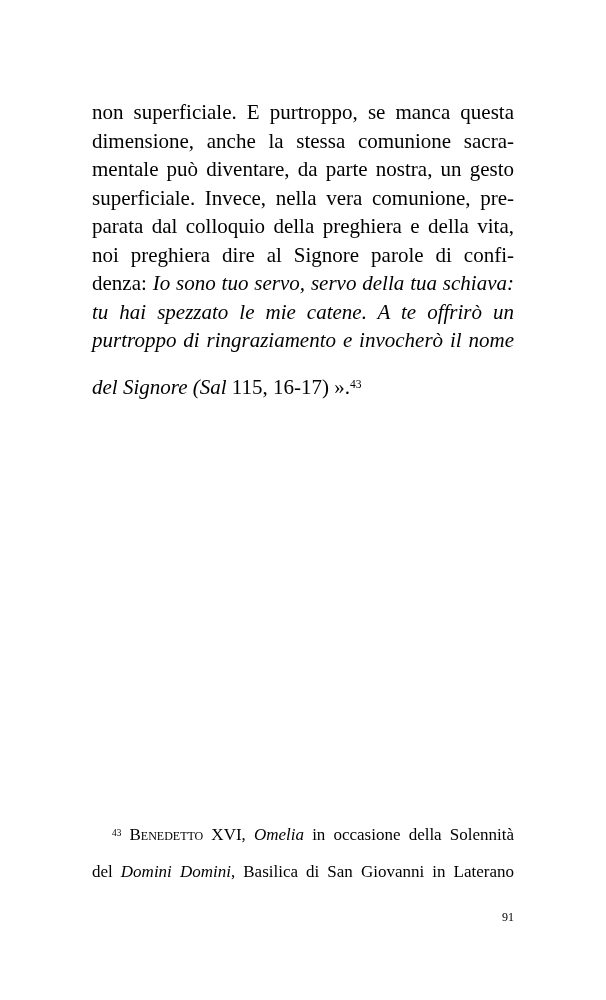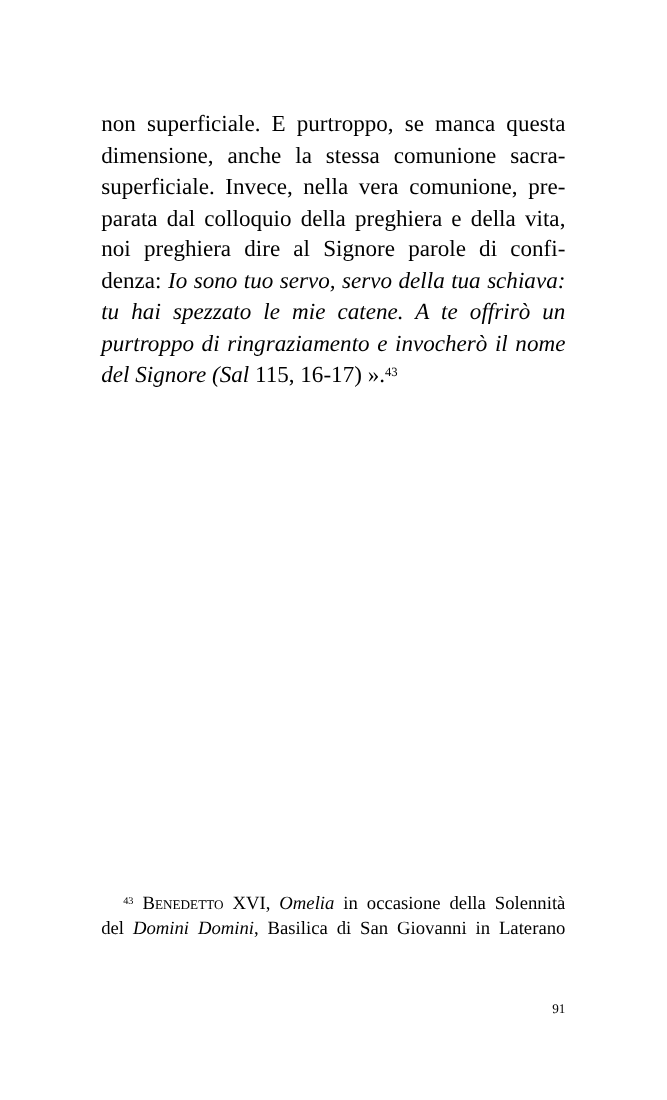--- a/index.html
+++ b/index.html
@@ -25,20 +25,21 @@
     font-size: 21px;
     line-height: 28.5px;
   }
   .line {
     height: 28.5px;
     text-align: justify;
     text-align-last: justify;
   }
   .line.last {
     text-align-last: left;
+    margin-top: 18px;
   }
   .seg.roman { font-style: normal; }
   .seg.italic { font-style: italic; }
   .seg.sc { font-variant: small-caps; }
   .seg.sup {
     font-size: 0.55em;
     position: relative;
     top: -0.45em;
     font-style: normal;
   }
@@ -47,20 +48,21 @@
     left: 92px;
     top: 809px;
     width: 422px;
     font-size: 17px;
     line-height: 23px;
   }
   .fn-line {
     height: 23px;
     text-align: justify;
     text-align-last: justify;
+    margin-top: 14px;
   }
   .fn-line.indent {
     padding-left: 20px;
   }
   .fn-line.last {
     text-align-last: left;
   }
   .folio {
     position: absolute;
     left: 92px;
@@ -72,20 +74,21 @@
   }
 </style>
 </head>
 <body>
 
 <div class="page">
 
   <div class="body-text">
     <div class="line"><span class="seg roman">non superficiale. E purtroppo, se manca questa</span></div>
     <div class="line"><span class="seg roman">dimensione, anche la stessa comunione sacra-</span></div>
+    <div class="line"><span class="seg roman">mentale può diventare, da parte nostra, un gesto</span></div>
     <div class="line"><span class="seg roman">superficiale. Invece, nella vera comunione, pre-</span></div>
     <div class="line"><span class="seg roman">parata dal colloquio della preghiera e della vita,</span></div>
     <div class="line"><span class="seg roman">noi preghiera dire al Signore parole di confi-</span></div>
     <div class="line"><span class="seg roman">denza: </span><span class="seg italic">Io sono tuo servo, servo della tua schiava:</span></div>
     <div class="line"><span class="seg italic">tu hai spezzato le mie catene. A te offrirò un</span></div>
     <div class="line"><span class="seg italic">purtroppo di ringraziamento e invocherò il nome</span></div>
     <div class="line last"><span class="seg italic">del Signore (Sal</span><span class="seg roman"> 115, 16-17) ».</span><span class="seg sup">43</span></div>
   </div>
 
   <div class="footnote">

